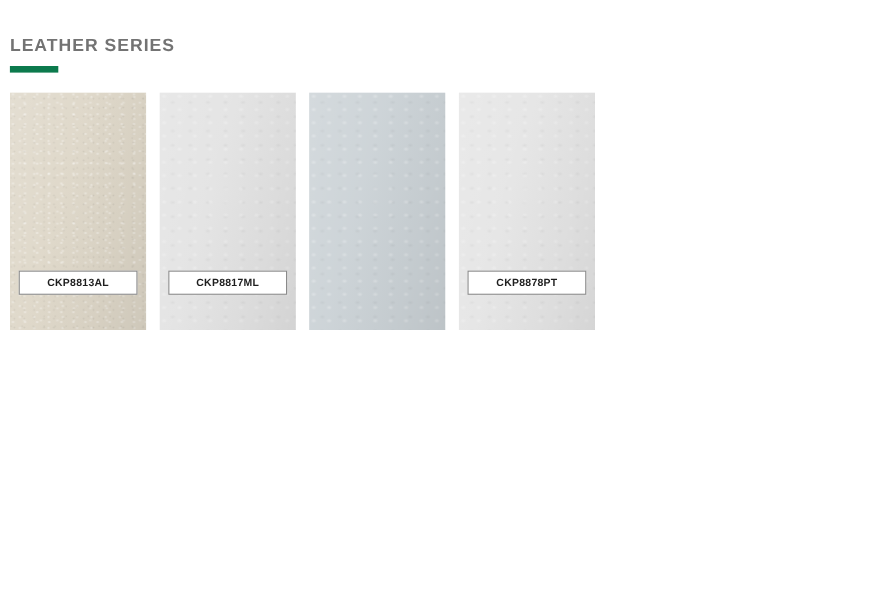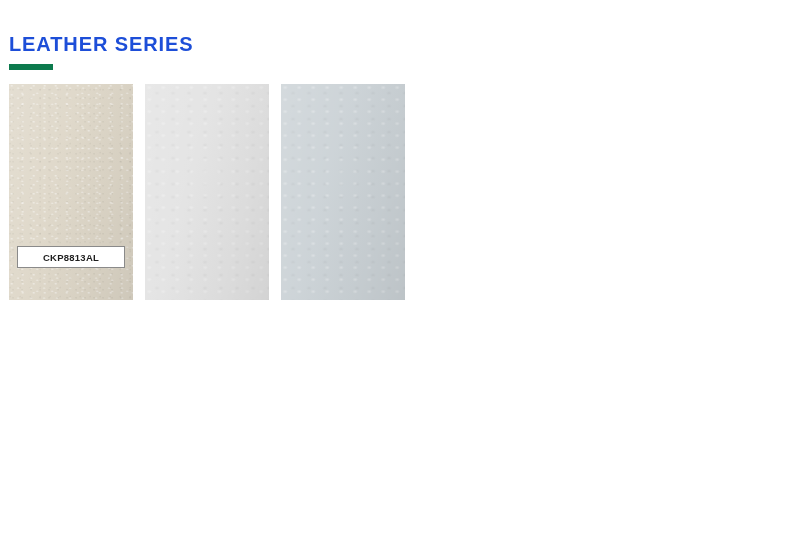--- a/index.html
+++ b/index.html
@@ -18,24 +18,24 @@
   }
 
   
   .header {
     position: absolute;
     left: 9px;
     top: 34px;
   }
 
   .header-title {
-    font-size: 20px;
+    font-size: 16px;
     font-weight: 600;
     letter-spacing: 0.9px;
-    color: #1d4ed8;
+    color: #737373;
     line-height: 1;
     white-space: nowrap;
   }
 
   .header-rule {
     margin-top: 10px;
     width: 44px;
     height: 6px;
     background: #0c7a4d;
   }
@@ -136,18 +136,28 @@
     <div class="swatch">
       <div class="swatch-fill grain-pebble" style="background-color: rgb(222, 215, 200);"></div>
       <div class="sheen"></div>
       <div class="swatch-label">
         <span class="swatch-label-text">CKP8813AL</span>
       </div>
     </div>
     <div class="swatch">
       <div class="swatch-fill grain-soft" style="background-color: rgb(227, 227, 227);"></div>
       <div class="sheen"></div>
+      <div class="swatch-label">
+        <span class="swatch-label-text">CKP8817ML</span>
+      </div>
     </div>
     <div class="swatch">
       <div class="swatch-fill grain-soft" style="background-color: rgb(203, 210, 214);"></div>
       <div class="sheen"></div>
     </div>
+    <div class="swatch">
+      <div class="swatch-fill grain-soft" style="background-color: rgb(229, 229, 229);"></div>
+      <div class="sheen"></div>
+      <div class="swatch-label">
+        <span class="swatch-label-text">CKP8878PT</span>
+      </div>
+    </div>
   </div>
 
 </body></html>

